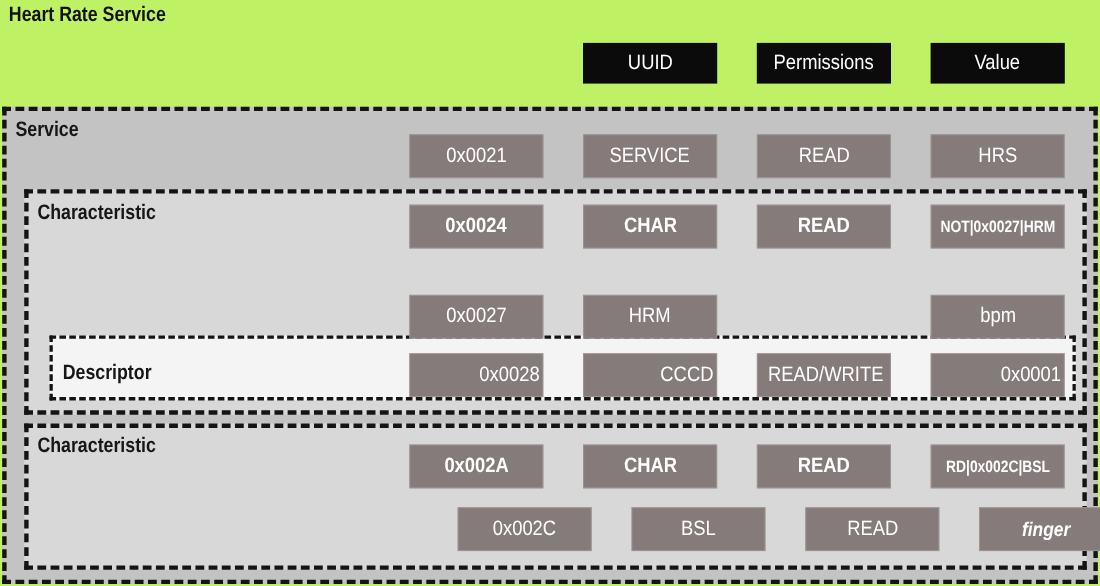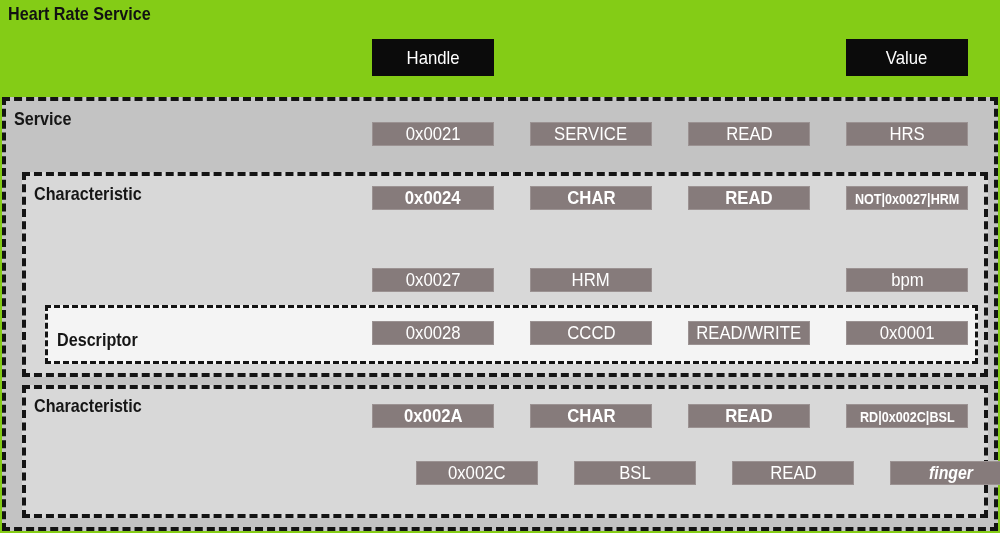--- a/index.html
+++ b/index.html
@@ -1,16 +1,16 @@
 <!DOCTYPE html>
 <html><head>
 <meta charset="utf-8">
 <style>
   html,body { margin:0; padding:0; background:#ffffff; font-family:"Liberation Sans", sans-serif; }
-  .canvas { position:relative; width:1000px; height:533px; background:#84cc16; overflow:hidden; }
+  .canvas { position:relative; width:1000px; height:533px; background:#bef264; overflow:hidden; }
 
   .page-title {
     position:absolute; left:8px; top:3px;
     font-size:19px; font-weight:bold; color:#121212;
     transform:scaleX(0.85); transform-origin:left top; white-space:nowrap;
   }
 
   .box { position:absolute; box-sizing:border-box; border:4px dashed #141414; }
   .service-box { left:2px;  top:97px;  width:996px; height:434px; background:#c3c3c3; }
   .char-box-1  { left:22px; top:172px; width:966px; height:205px; background:#d8d8d8; }
@@ -25,53 +25,56 @@
   .lbl-char1   { left:34px; top:183px; }
   .lbl-desc    { left:57px; top:329px; }
   .lbl-char2   { left:34px; top:395px; }
 
   .hdr {
     position:absolute; top:39px; width:122px; height:37px;
     background:#0b0b0b; color:#ffffff;
     display:flex; align-items:center; justify-content:center;
   }
   .cell {
-    position:absolute; width:122px; height:24px;
+    position:absolute; width:122px; height:40px;
     background:#867b7b; color:#ffffff;
     display:flex; align-items:center; justify-content:center;
     box-shadow: inset 0 0 0 1px rgba(255,255,255,0.18);
   }
   .hdr span, .cell span {
     display:inline-block; transform:scaleX(0.88);
     font-size:19px; white-space:nowrap;
   }
   .cell.val-long span   { font-size:15px; transform:scaleX(0.84); }
   .cell.val-italic span { font-style:italic; font-weight:bold; font-size:18px; }
 
   .col-handle { left:372px; }
   .col-uuid   { left:530px; }
   .col-perm   { left:688px; }
   .col-value  { left:846px; }
 
   .row-0 { top:122px; }
   .row-1 { top:186px;font-weight:bold; }
   .row-2 { top:268px; }
-  .row-3 { top:321px; }
+  .row-3 { top:321px;justify-content:flex-end; }
   .row-4 { top:404px;font-weight:bold; }
   .row-5 { top:461px;margin-left:44px; }
 </style>
 </head>
 <body>
 
 <div class="canvas">
 
   <div class="page-title">Heart Rate Service</div>
 
-  <div class="hdr col-handle">
-    <span>Handle</span>
+  <div class="hdr col-uuid">
+    <span>UUID</span>
+  </div>
+  <div class="hdr col-perm">
+    <span>Permissions</span>
   </div>
   <div class="hdr col-value">
     <span>Value</span>
   </div>
 
   <div class="box service-box"></div>
   <div class="box char-box-1"></div>
   <div class="box desc-box"></div>
   <div class="box char-box-2"></div>
 

